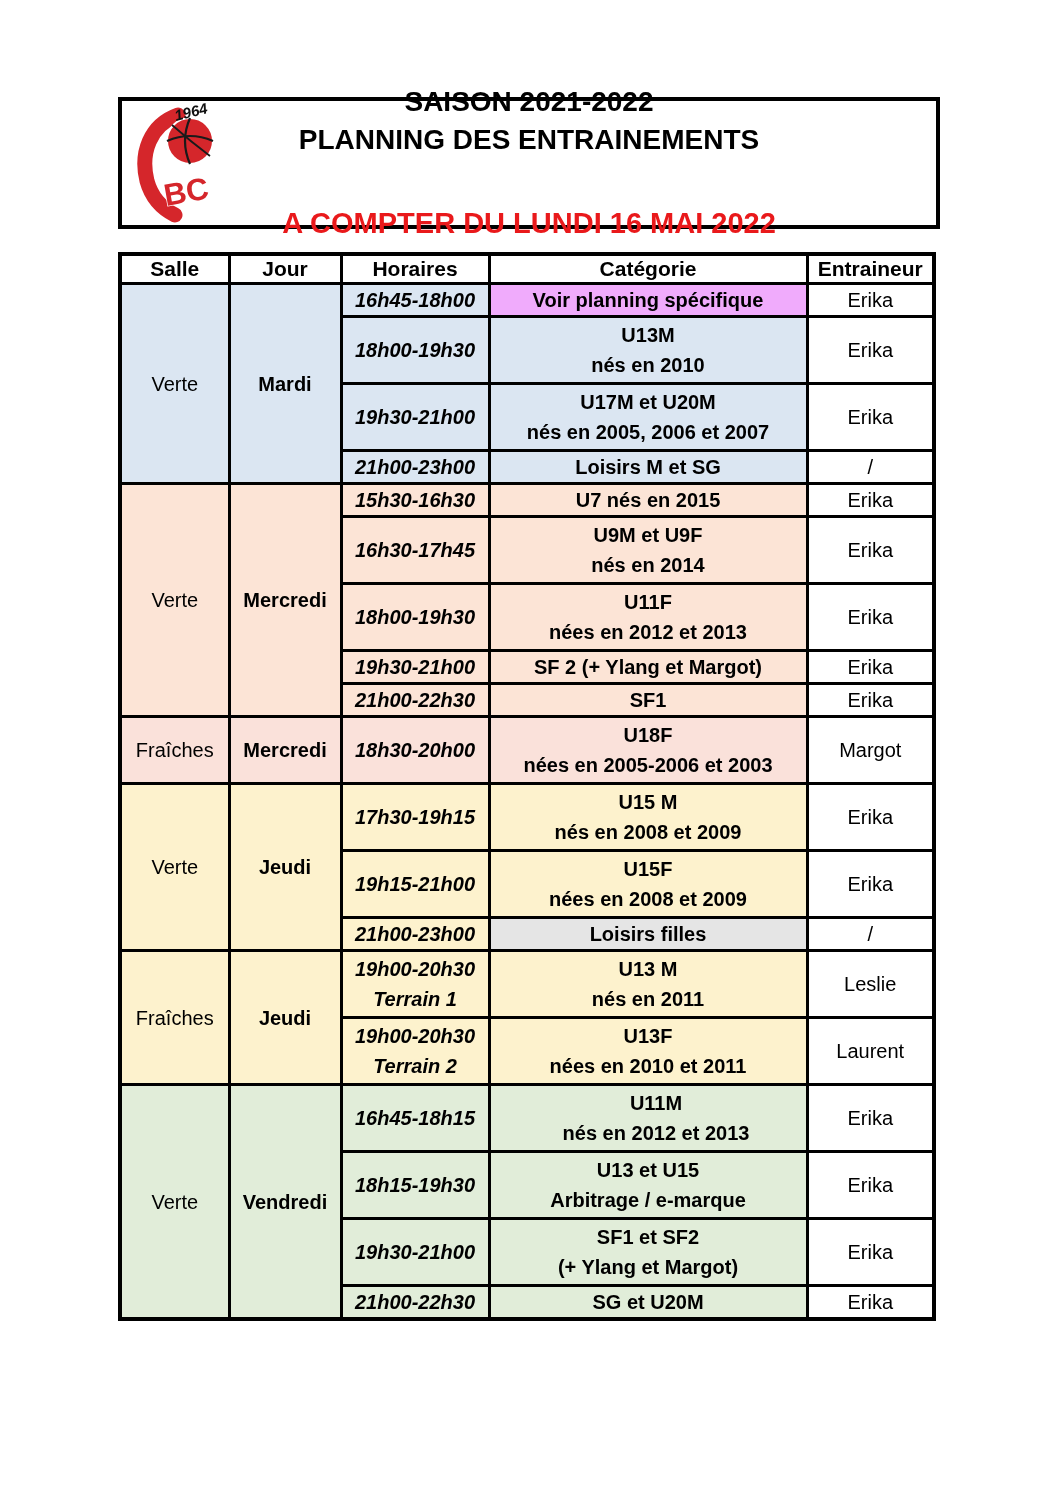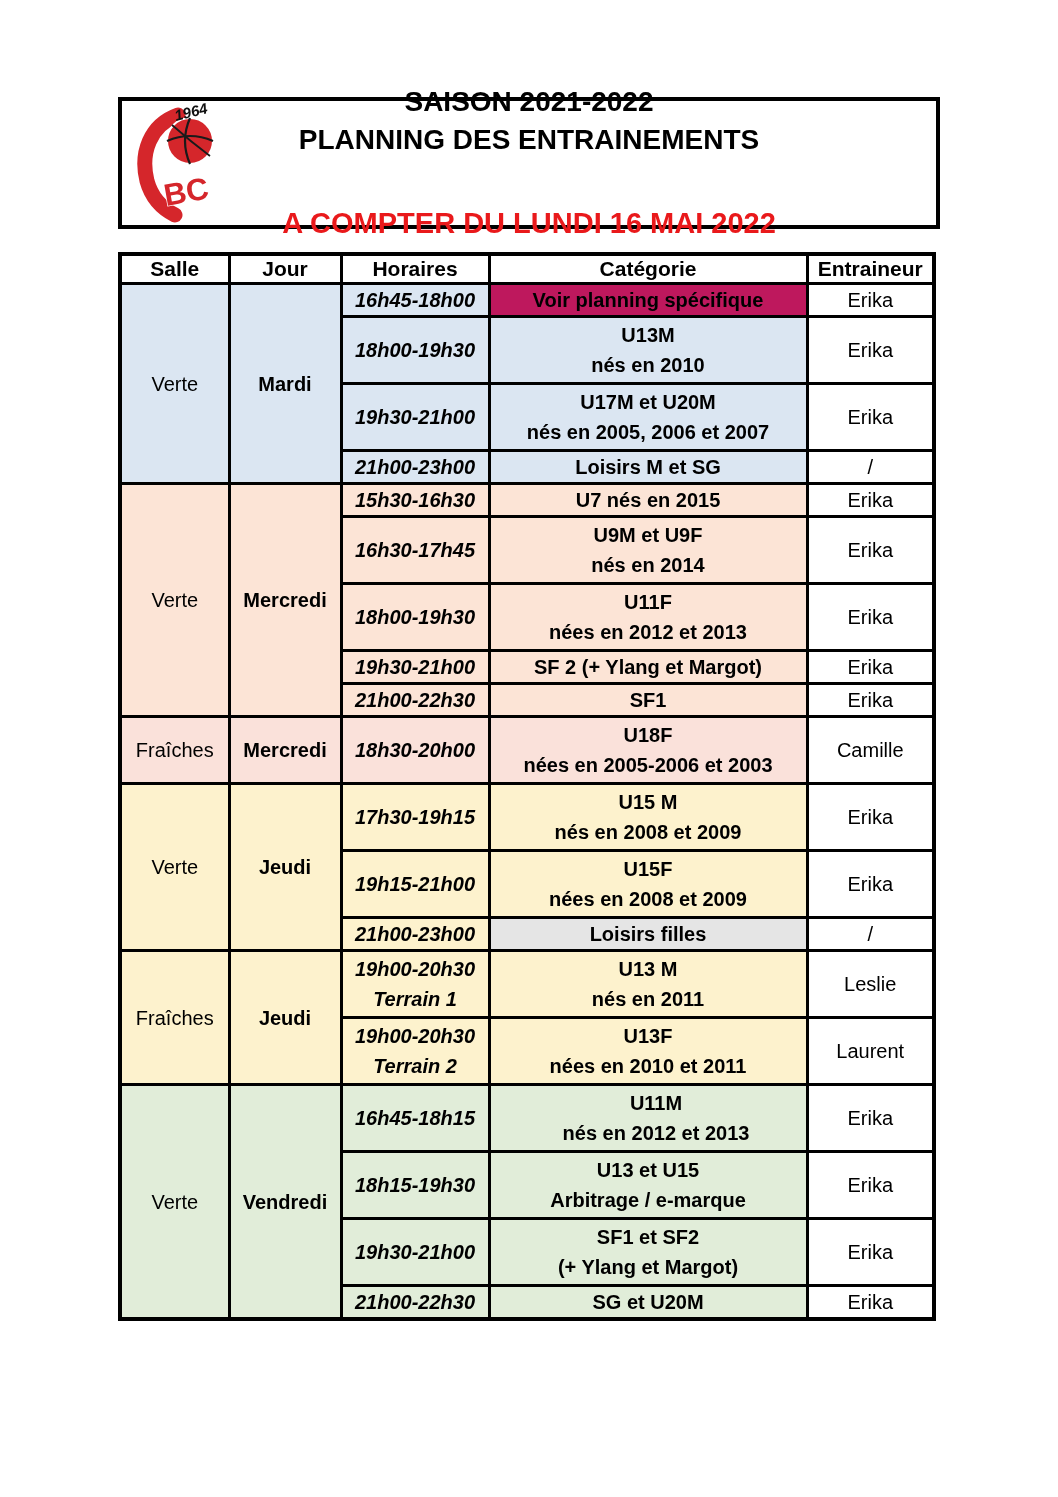--- a/index.html
+++ b/index.html
@@ -92,21 +92,21 @@
           <th>Entraineur</th>
         </tr>
     </thead>
     <tbody id="table-body">
         <tr class="short">
           <td class="salle" rowspan="4" style="background: rgb(219, 230, 242);">Verte</td>
           <td class="jour" rowspan="4" style="background: rgb(219, 230, 242);">Mardi</td>
           <td class="horaires" style="background: rgb(219, 230, 242);">
             <div>16h45-18h00</div>
           </td>
-          <td class="categorie" style="background: #be185d;">
+          <td class="categorie" style="background: #f0abfc;">
             <div>Voir planning spécifique</div>
           </td>
           <td class="entraineur">Erika</td>
         </tr>
         <tr class="tall">
           <td class="horaires" style="background: rgb(219, 230, 242);">
             <div>18h00-19h30</div>
           </td>
           <td class="categorie" style="background: rgb(219, 230, 242);">
             <div>U13M</div>
@@ -185,21 +185,21 @@
         <tr class="tall">
           <td class="salle" rowspan="1" style="background: rgb(250, 225, 218);">Fraîches</td>
           <td class="jour" rowspan="1" style="background: rgb(250, 225, 218);">Mercredi</td>
           <td class="horaires" style="background: rgb(250, 225, 218);">
             <div>18h30-20h00</div>
           </td>
           <td class="categorie" style="background: rgb(250, 225, 218);">
             <div>U18F</div>
             <div>nées en 2005-2006 et 2003</div>
           </td>
-          <td class="entraineur">Camille</td>
+          <td class="entraineur">Margot</td>
         </tr>
         <tr class="tall">
           <td class="salle" rowspan="3" style="background: rgb(253, 242, 205);">Verte</td>
           <td class="jour" rowspan="3" style="background: rgb(253, 242, 205);">Jeudi</td>
           <td class="horaires" style="background: rgb(253, 242, 205);">
             <div>17h30-19h15</div>
           </td>
           <td class="categorie" style="background: rgb(253, 242, 205); margin-top: 23px;">
             <div>U15 M</div>
             <div>nés en 2008 et 2009</div>

